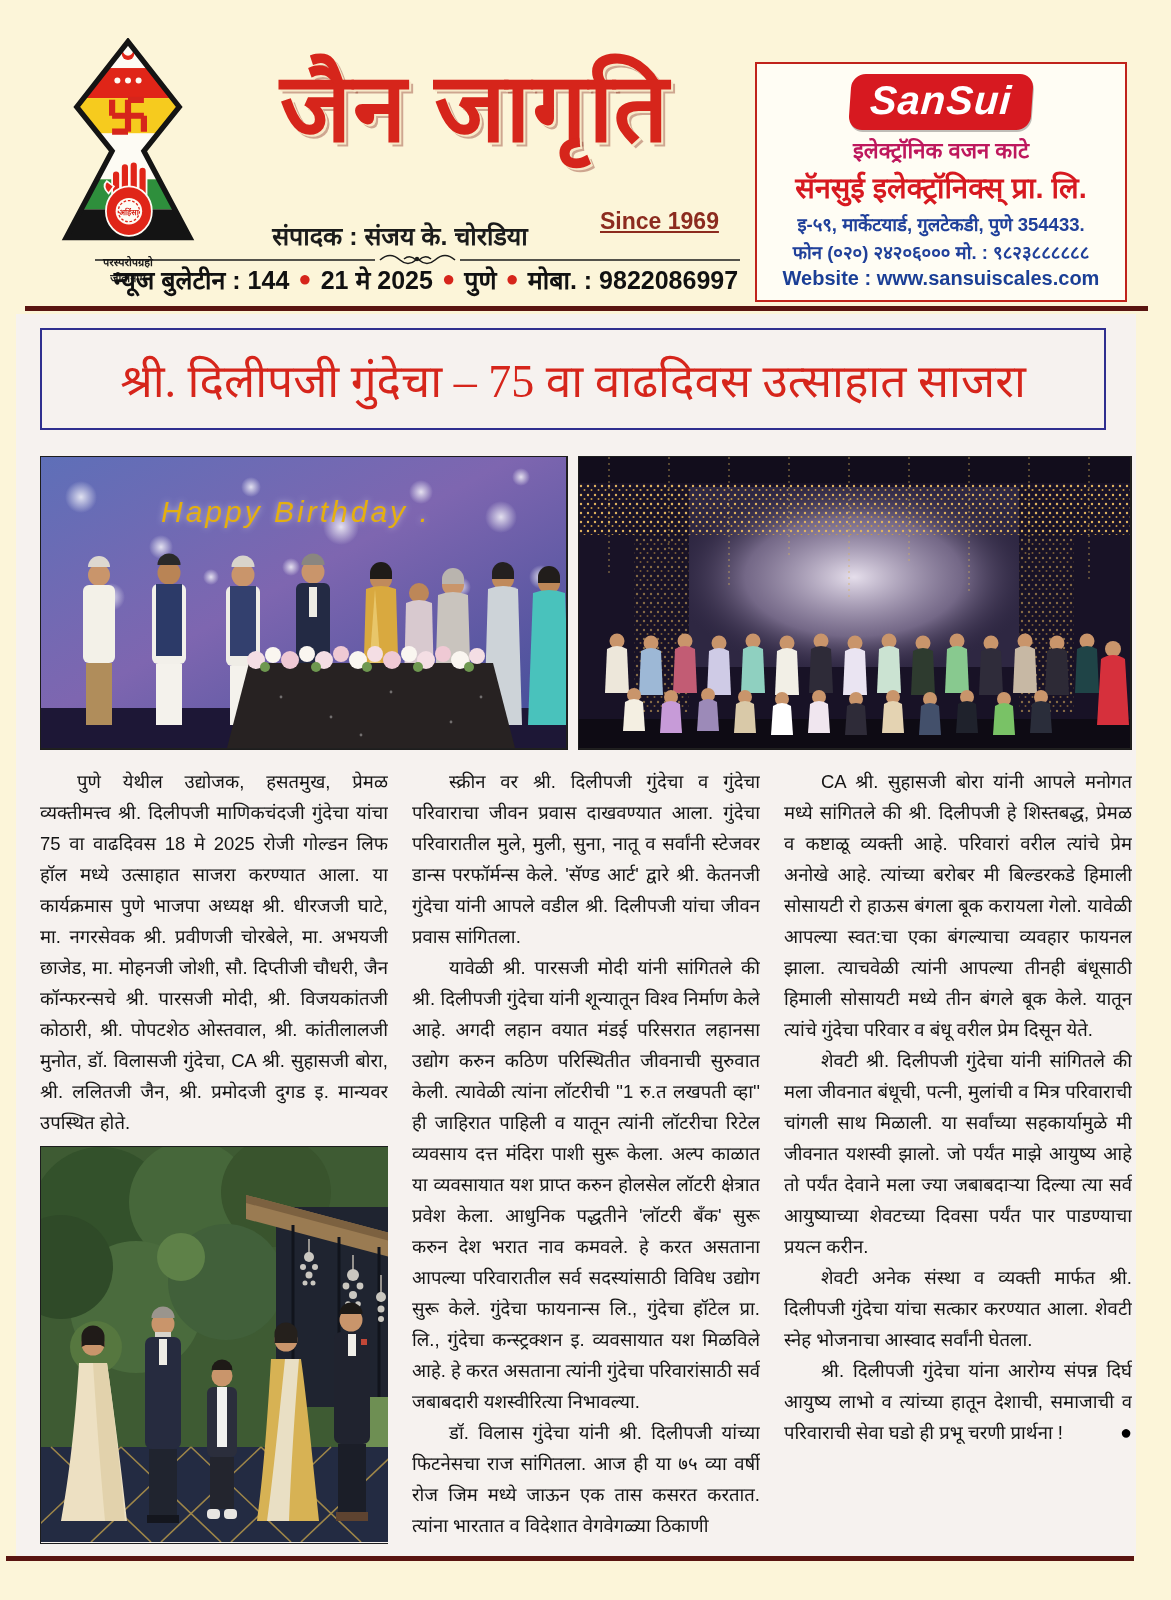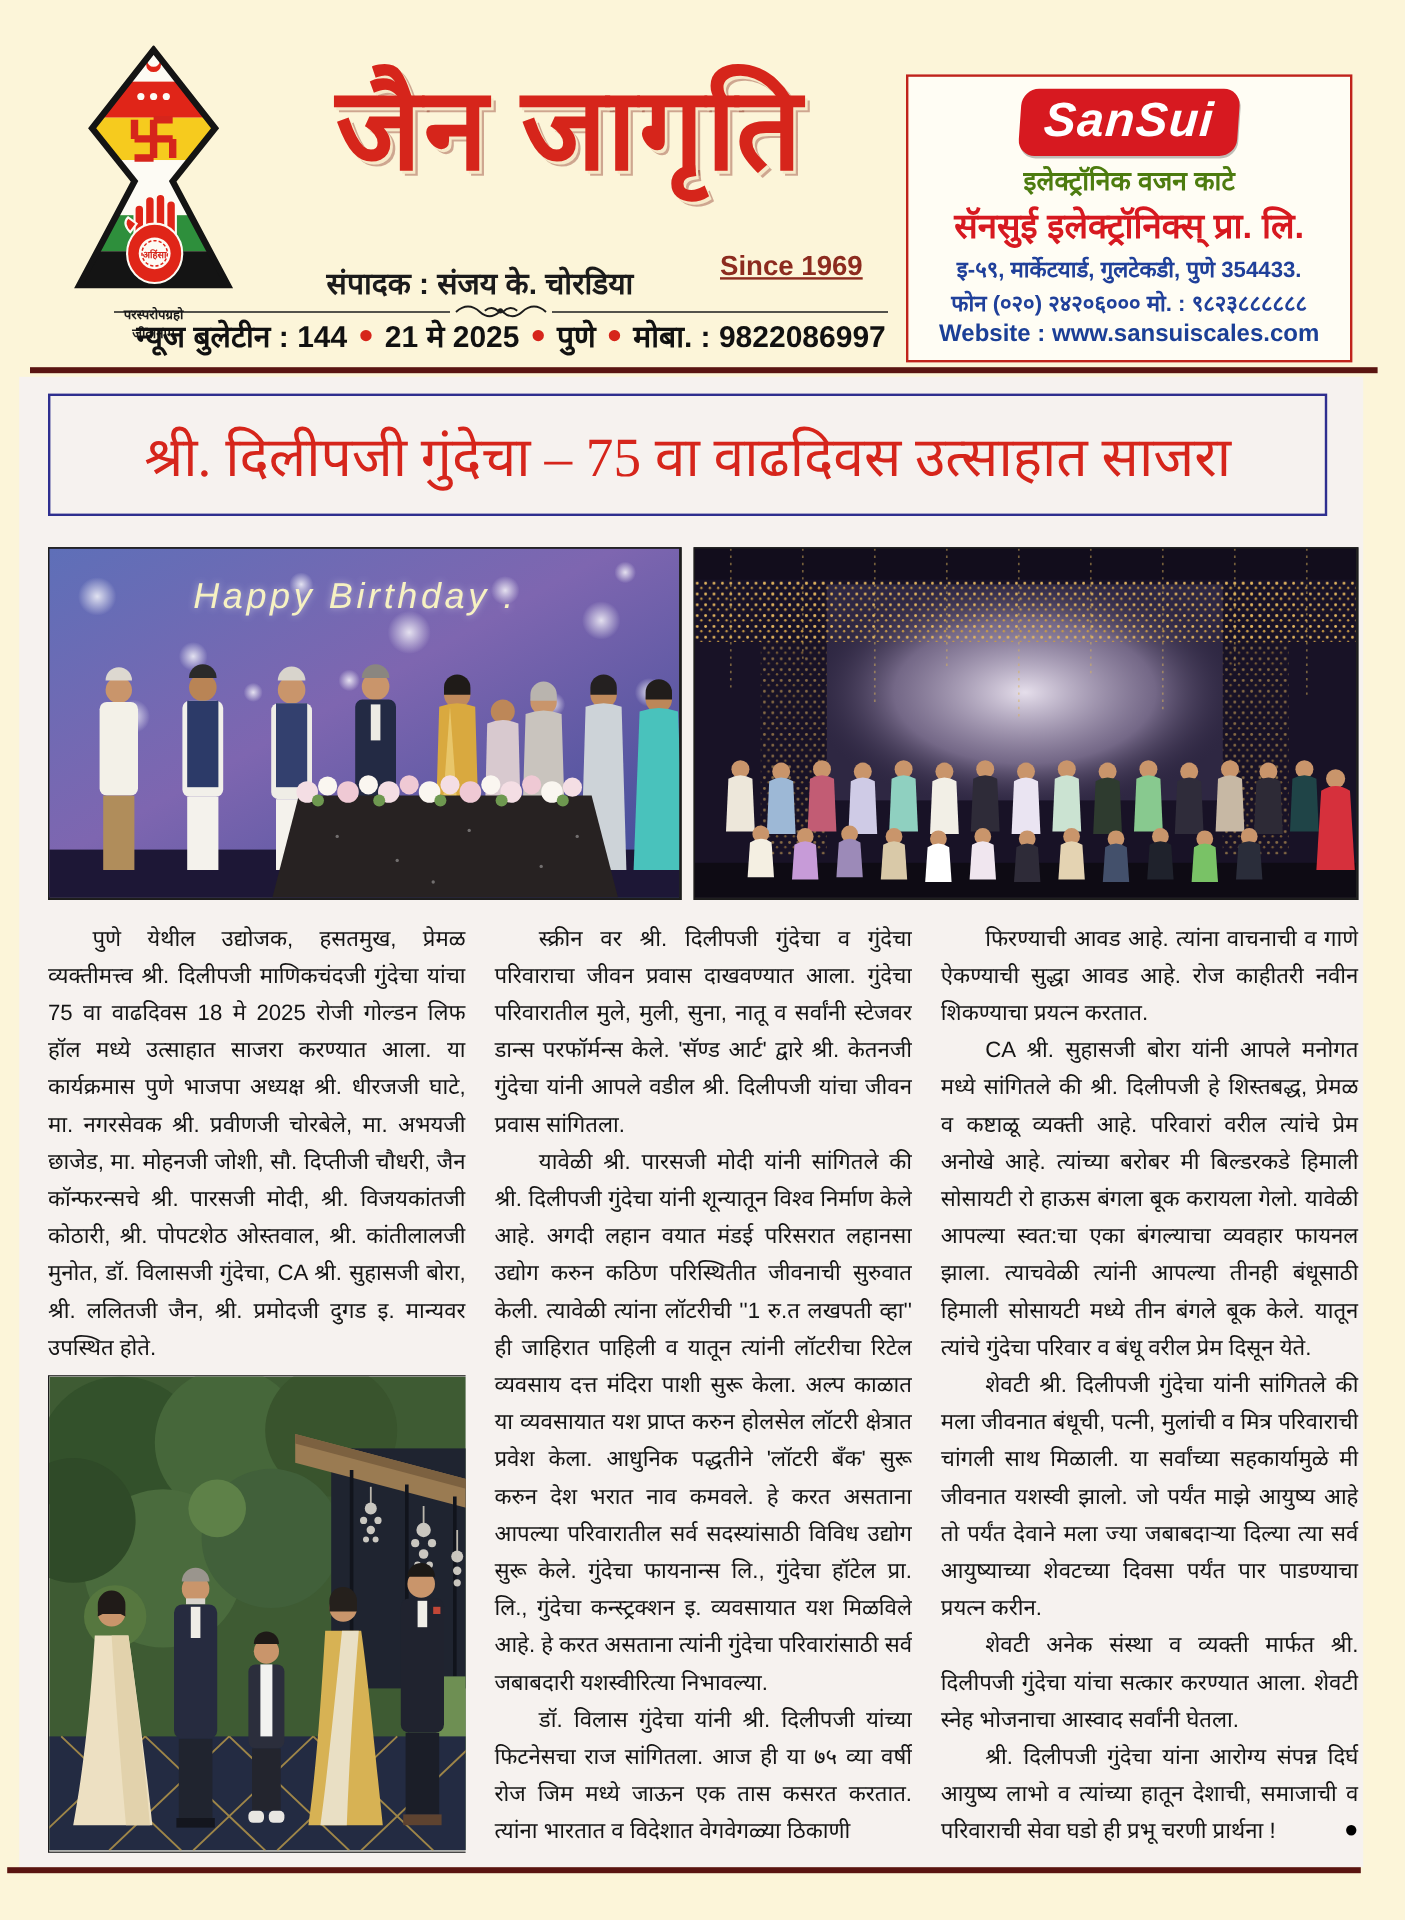--- a/index.html
+++ b/index.html
@@ -20,42 +20,42 @@
   .bulletin{position:absolute;left:100px;top:262px;width:652px;display:flex;justify-content:center;
     align-items:center;gap:9px;font-size:25px;font-weight:bold;color:#111;white-space:nowrap;}
   .bulletin .dot{color:#D6251B;font-size:22px;line-height:1;}
 
   
   .ad-box{position:absolute;left:755px;top:62px;width:372px;height:240px;background:#FFFDF4;
     border:2px solid #C0231B;box-sizing:border-box;text-align:center;}
   .ad-logo{display:inline-block;margin-top:10px;background:#D71920;color:#fff;border-radius:14px;
     padding:4px 20px 7px 20px;font-size:40px;font-weight:bold;font-style:italic;
     letter-spacing:1px;transform:skewX(-4deg);box-shadow:1px 2px 0 rgba(0,0,0,.25);}
-  .ad-tagline{font-size:22px;font-weight:bold;color:#4d7c0f;margin-top:4px;}
+  .ad-tagline{font-size:22px;font-weight:bold;color:#be185d;margin-top:4px;}
   .ad-company{font-size:29px;font-weight:bold;color:#D71920;margin-top:3px;white-space:nowrap;}
   .ad-address{font-size:18.5px;font-weight:bold;color:#20409A;margin-top:5px;}
   .ad-phone{font-size:18.5px;font-weight:bold;color:#20409A;margin-top:3px;}
   .ad-website{font-size:20px;font-weight:bold;color:#1B3F96;margin-top:3px;}
 
   .rule{position:absolute;height:5px;background:#5A1511;}
   .rule-top{left:25px;top:306px;width:1123px;}
   .rule-bottom{left:6px;top:1556px;width:1128px;}
 
   
   .content{position:absolute;left:16px;top:314px;width:1120px;height:1242px;background:#F6F2EF;}
   .headline-box{position:absolute;left:24px;top:14px;width:1066px;height:102px;
     border:2px solid #2F2F8F;box-sizing:border-box;display:flex;align-items:center;justify-content:center;}
   .headline-text{font-size:46px;font-weight:normal;color:#D6251B;white-space:nowrap;
     font-family:"Liberation Serif","DejaVu Serif",serif;}
 
   .photo{position:absolute;border:1.5px solid #1d1d1d;box-sizing:border-box;overflow:hidden;background:#202020;}
   .photo1{left:24px;top:142px;width:528px;height:294px;}
   .photo2{left:562px;top:142px;width:554px;height:294px;}
   .photo svg{display:block;}
-  .hb-text{position:absolute;left:120px;top:24px;width:400px;color:#fef9c3;font-size:30px;
+  .hb-text{position:absolute;left:120px;top:38px;width:400px;color:#eab308;font-size:30px;
     font-style:italic;letter-spacing:3px;white-space:nowrap;opacity:.95;
     text-shadow:0 0 6px rgba(255,255,255,.5);}
 
   .cols{position:absolute;left:24px;top:452px;width:1092px;height:784px;display:flex;gap:24px;justify-content:flex-end;}
   .col{width:356px;overflow:hidden;text-align:justify;font-size:18.5px;line-height:31px;color:#141414;}
   .col p{margin:0;text-indent:2em;}
   .photo3{position:relative;width:352px;height:398px;border:1.5px solid #1d1d1d;box-sizing:border-box;
     margin-top:8px;overflow:hidden;}
   .end-mark{float:right;font-size:20px;line-height:31px;color:#000;}
 </style>
@@ -471,21 +471,20 @@
         </div>
       </div>
 
       <div class="col">
         <p>स्क्रीन वर श्री. दिलीपजी गुंदेचा व गुंदेचा परिवाराचा जीवन प्रवास दाखवण्यात आला. गुंदेचा परिवारातील मुले, मुली, सुना, नातू व सर्वांनी स्टेजवर डान्स परफॉर्मन्स केले. 'सॅण्ड आर्ट' द्वारे श्री. केतनजी गुंदेचा यांनी आपले वडील श्री. दिलीपजी यांचा जीवन प्रवास सांगितला.</p>
         <p>यावेळी श्री. पारसजी मोदी यांनी सांगितले की श्री. दिलीपजी गुंदेचा यांनी शून्यातून विश्व निर्माण केले आहे. अगदी लहान वयात मंडई परिसरात लहानसा उद्योग करुन कठिण परिस्थितीत जीवनाची सुरुवात केली. त्यावेळी त्यांना लॉटरीची ''1 रु.त लखपती व्हा'' ही जाहिरात पाहिली व यातून त्यांनी लॉटरीचा रिटेल व्यवसाय दत्त मंदिरा पाशी सुरू केला. अल्प काळात या व्यवसायात यश प्राप्त करुन होलसेल लॉटरी क्षेत्रात प्रवेश केला. आधुनिक पद्धतीने 'लॉटरी बँक' सुरू करुन देश भरात नाव कमवले. हे करत असताना आपल्या परिवारातील सर्व सदस्यांसाठी विविध उद्योग सुरू केले. गुंदेचा फायनान्स लि., गुंदेचा हॉटेल प्रा. लि., गुंदेचा कन्स्ट्रक्शन इ. व्यवसायात यश मिळविले आहे. हे करत असताना त्यांनी गुंदेचा परिवारांसाठी सर्व जबाबदारी यशस्वीरित्या निभावल्या.</p>
         <p>डॉ. विलास गुंदेचा यांनी श्री. दिलीपजी यांच्या फिटनेसचा राज सांगितला. आज ही या ७५ व्या वर्षी रोज जिम मध्ये जाऊन एक तास कसरत करतात. त्यांना भारतात व विदेशात वेगवेगळ्या ठिकाणी</p>
       </div>
 
       <div class="col">
-        <p>फिरण्याची आवड आहे. त्यांना वाचनाची व गाणे ऐकण्याची सुद्धा आवड आहे. रोज काहीतरी नवीन शिकण्याचा प्रयत्न करतात.</p>
         <p>CA श्री. सुहासजी बोरा यांनी आपले मनोगत मध्ये सांगितले की श्री. दिलीपजी हे शिस्तबद्ध, प्रेमळ व कष्टाळू व्यक्ती आहे. परिवारां वरील त्यांचे प्रेम अनोखे आहे. त्यांच्या बरोबर मी बिल्डरकडे हिमाली सोसायटी रो हाऊस बंगला बूक करायला गेलो. यावेळी आपल्या स्वत:चा एका बंगल्याचा व्यवहार फायनल झाला. त्याचवेळी त्यांनी आपल्या तीनही बंधूसाठी हिमाली सोसायटी मध्ये तीन बंगले बूक केले. यातून त्यांचे गुंदेचा परिवार व बंधू वरील प्रेम दिसून येते.</p>
         <p>शेवटी श्री. दिलीपजी गुंदेचा यांनी सांगितले की मला जीवनात बंधूची, पत्नी, मुलांची व मित्र परिवाराची चांगली साथ मिळाली. या सर्वांच्या सहकार्यामुळे मी जीवनात यशस्वी झालो. जो पर्यंत माझे आयुष्य आहे तो पर्यंत देवाने मला ज्या जबाबदाऱ्या दिल्या त्या सर्व आयुष्याच्या शेवटच्या दिवसा पर्यंत पार पाडण्याचा प्रयत्न करीन.</p>
         <p>शेवटी अनेक संस्था व व्यक्ती मार्फत श्री. दिलीपजी गुंदेचा यांचा सत्कार करण्यात आला. शेवटी स्नेह भोजनाचा आस्वाद सर्वांनी घेतला.</p>
         <p><span>श्री. दिलीपजी गुंदेचा यांना आरोग्य संपन्न दिर्घ आयुष्य लाभो व त्यांच्या हातून देशाची, समाजाची व परिवाराची सेवा घडो ही प्रभू चरणी प्रार्थना !</span>
           <span class="end-mark">●</span></p>
       </div>
     </div>
   </div>
 
   <div class="rule rule-bottom"></div>

